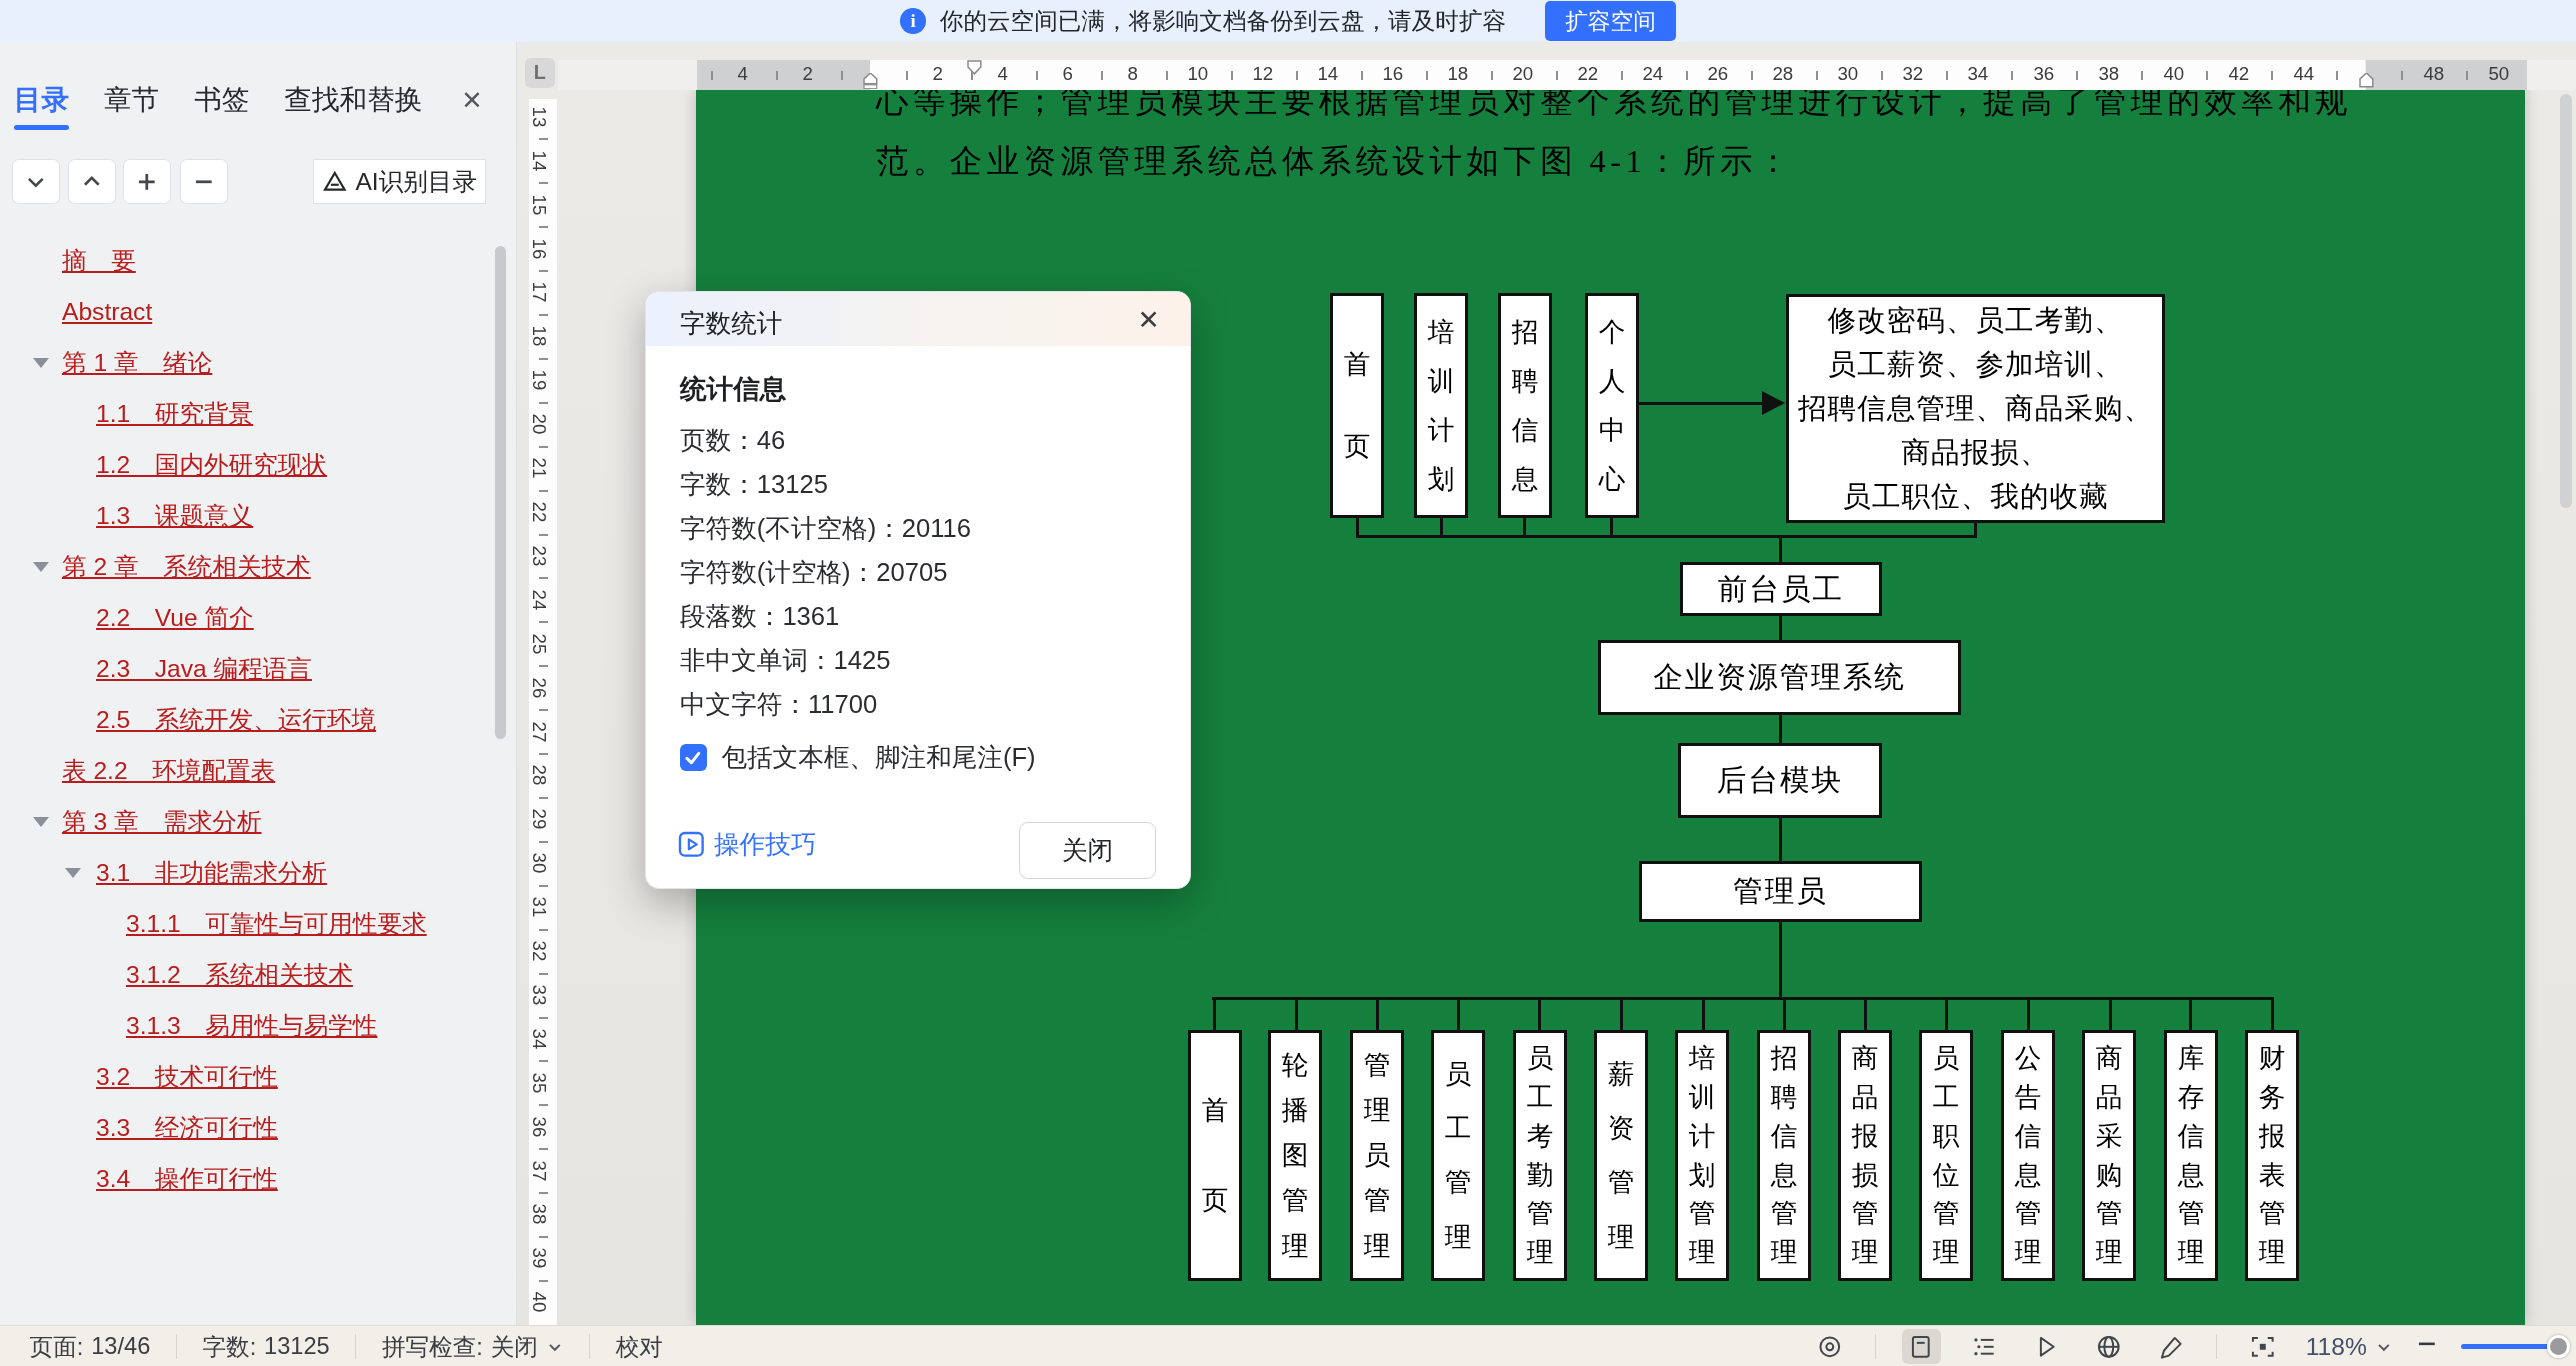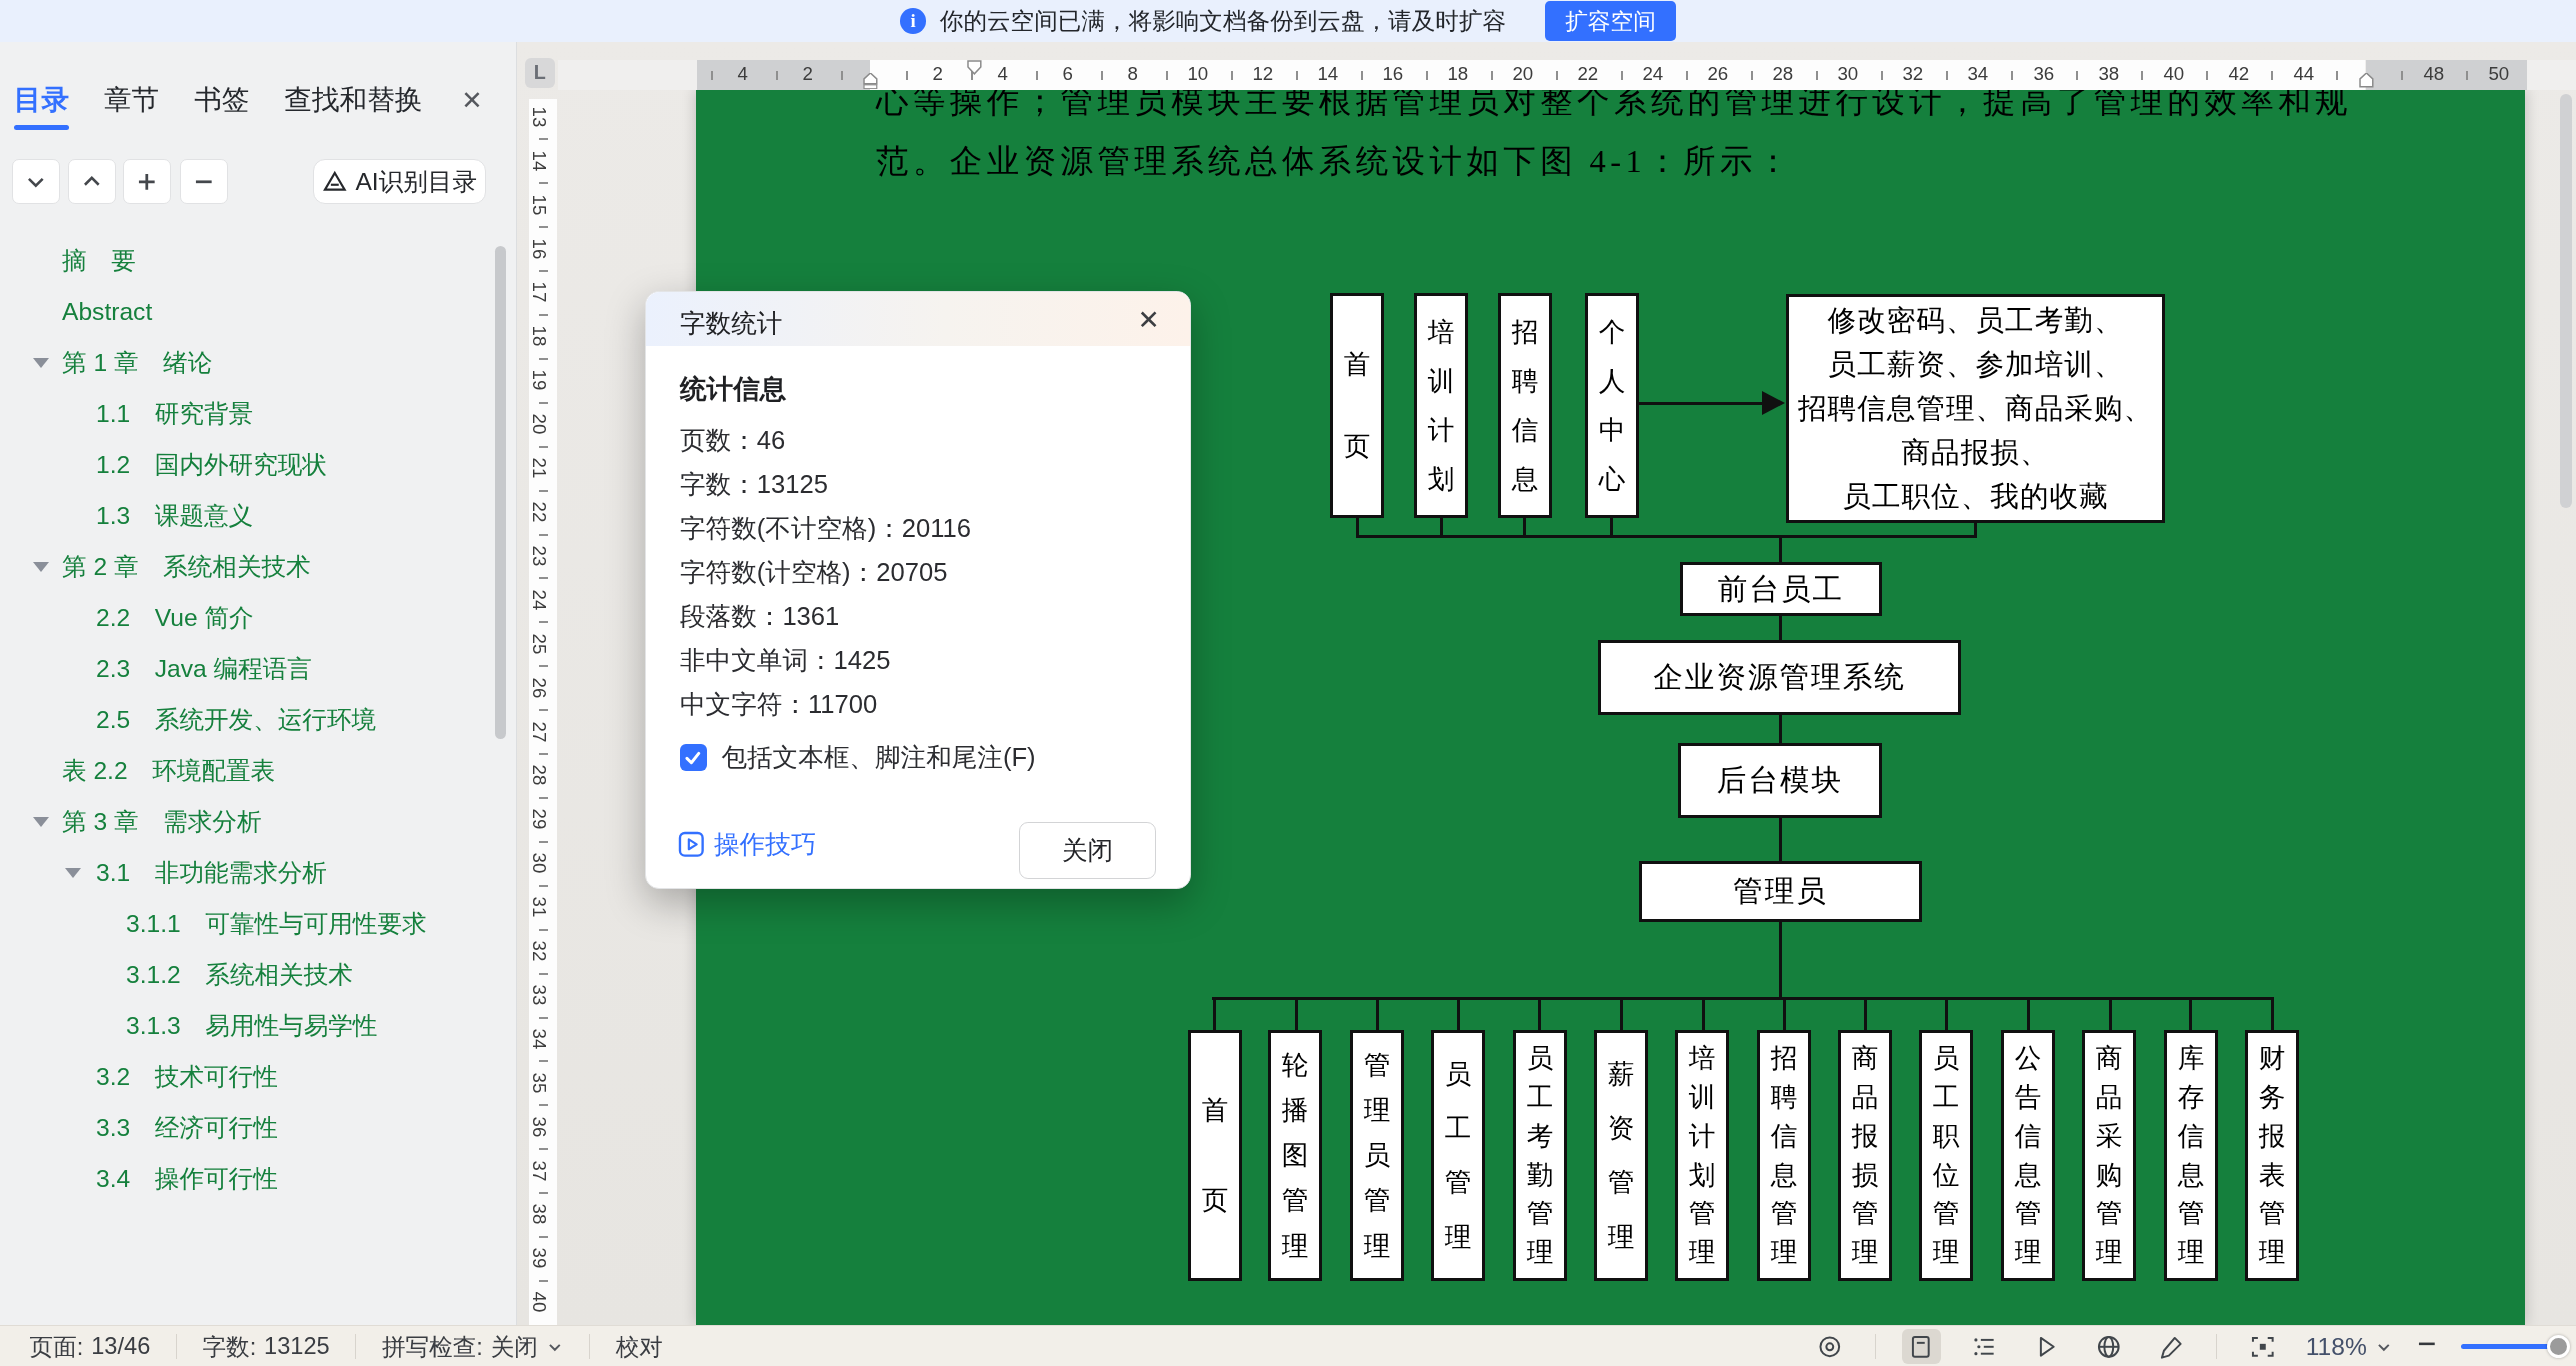--- a/index.html
+++ b/index.html
@@ -17,23 +17,23 @@
     border-right:1px solid #dcdee0;z-index:10;}
   .sb-tabs{position:absolute;left:13.8px;top:38px;height:39px;display:flex;align-items:center;}
   .sb-tab{font-size:27.6px;color:#25282d;margin-right:35px;position:relative;}
   .sb-tab.active{color:#3370ff;font-weight:bold;}
   .sb-tab.active:after{content:"";position:absolute;left:0;right:0;bottom:-11.8px;height:4.9px;background:#3370ff;border-radius:3px;}
   .sb-close{margin-left:3.9px;color:#55585e;font-size:25.6px;}
   .sb-btnrow{position:absolute;left:0;top:117px;width:100%;height:43px;}
   .sq-btn{position:absolute;top:0;width:46px;height:43px;background:#fff;border:1px solid #e1e2e4;
     border-radius:6.9px;display:flex;align-items:center;justify-content:center;}
   .ai-btn{position:absolute;top:0;left:313px;width:171px;height:43px;background:#fff;border:1px solid #e1e2e4;
-    border-radius:12px;display:flex;align-items:center;justify-content:center;gap:7.9px;font-size:24.6px;color:#26282c;}
+    border-radius:0;display:flex;align-items:center;justify-content:center;gap:7.9px;font-size:24.6px;color:#26282c;}
   .toc{position:absolute;left:0;top:193px;width:100%;height:1090px;overflow:hidden;}
-  .toc-item{position:relative;height:51px;display:flex;align-items:center;font-size:24.6px;color:#15803d;}
+  .toc-item{position:relative;height:51px;display:flex;align-items:center;font-size:24.6px;color:#b91c1c;text-decoration:underline;}
   .toc-item .toc-label{white-space:nowrap;}
   .toc-item.lvl0 .toc-label{margin-left:62px;}
   .toc-item.lvl1 .toc-label{margin-left:96px;}
   .toc-item.lvl2 .toc-label{margin-left:126px;}
   .toc-arrow{position:absolute;width:0;height:0;border-left:8.9px solid transparent;border-right:8.9px solid transparent;
     border-top:10.8px solid #8a8f99;top:20.7px;}
   .toc-item.lvl0 .toc-arrow{left:33px;}
   .toc-item.lvl1 .toc-arrow{left:65px;}
   .sb-scroll{position:absolute;left:495px;top:204px;width:10.8px;height:493px;background:#c7c9cc;border-radius:5.9px;}
   

